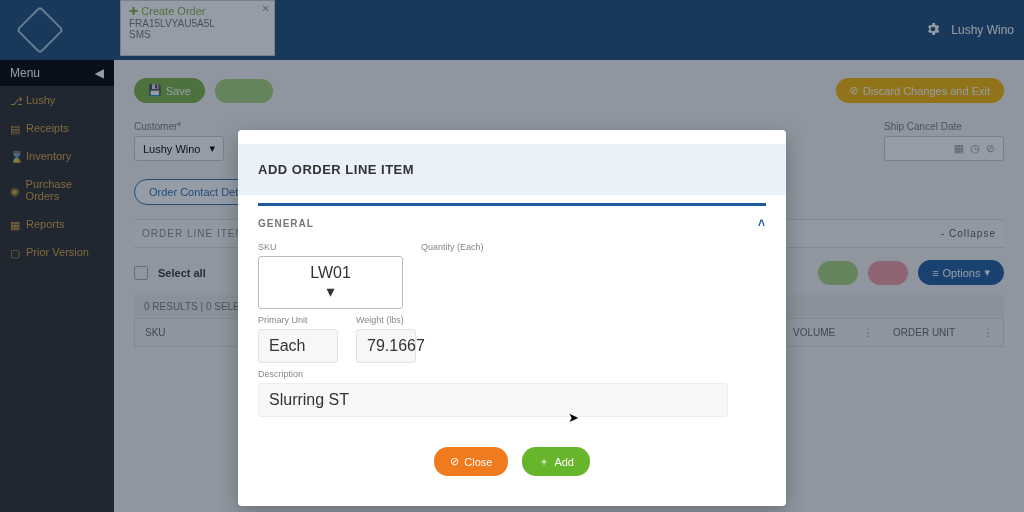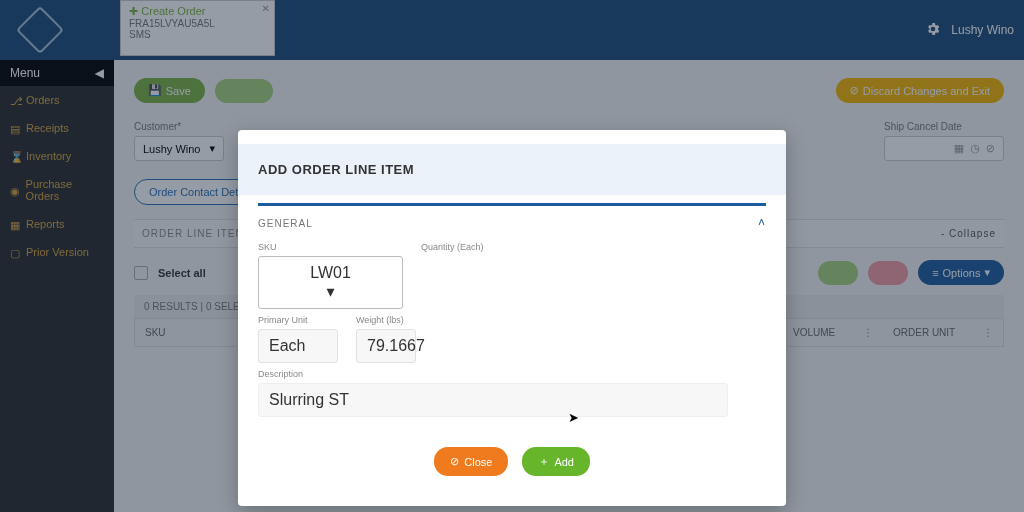--- a/index.html
+++ b/index.html
@@ -55,21 +55,21 @@
 .th.vol { width:100px;text-align:right; }
 .th.ou { width:120px; }
 .dots { color:#888; }
 
 
 .overlay { position:absolute; inset:0; background:rgba(20,35,55,0.45); display:flex; align-items:flex-start; justify-content:center; padding-top:130px; }
 .modal { width:548px; background:#fff; border-radius:4px; box-shadow:0 6px 20px rgba(0,0,0,0.25); overflow:hidden; }
 .modal-head { background:#eaf1f8; padding:18px 20px; font-size:13px; font-weight:bold; color:#333; letter-spacing:0.5px;margin-top:14px; }
 .modal-body { padding:0 20px 20px 20px; }
 .sect { border-top:3px solid #1e5b9e; margin-top:8px; }
-.sect-row { display:flex; justify-content:space-between; align-items:center; padding:10px 0 6px 0; font-size:10px; color:#777; letter-spacing:1px; }
+.sect-row { display:flex; justify-content:space-between; align-items:center; padding:10px 0 6px 0; font-size:10px; color:#777; letter-spacing:1px;font-weight:bold; }
 .chev { color:#1e5b9e; font-size:12px; }
 
 .field-grid { display:flex; gap:18px; margin-top:6px; flex-wrap:wrap; }
 .fld label { font-size:9px; color:#888; display:block; margin-bottom:4px; }
 .fld .inp { border:1px solid #bbb; border-radius:3px; padding:7px 10px; font-size:16px; color:#333; background:#fff;flex-direction:column; }
 .fld .inp.ro { background:#f7f7f7; border-color:#e2e2e2; }
 .fld.sku .inp { width:145px; display:flex; justify-content:space-between; align-items:center; }
 .fld.qty .inp { width:125px; }
 .fld.pu .inp { width:80px; }
 .fld.wt .inp { width:60px; text-align:center; }
@@ -109,21 +109,21 @@
   </div>
 </div>
 
 <div class="sidebar">
   <div class="menu-head">
     <span>Menu</span>
     <span>◀</span>
   </div>
   <div class="menu-item">
       <span class="mi-icon">⎇</span>
-      <span>Orders</span>
+      <span>Lushy</span>
     </div>
   <div class="menu-item">
       <span class="mi-icon">▤</span>
       <span>Receipts</span>
     </div>
   <div class="menu-item">
       <span class="mi-icon">⌛</span>
       <span>Inventory</span>
     </div>
   <div class="menu-item">

